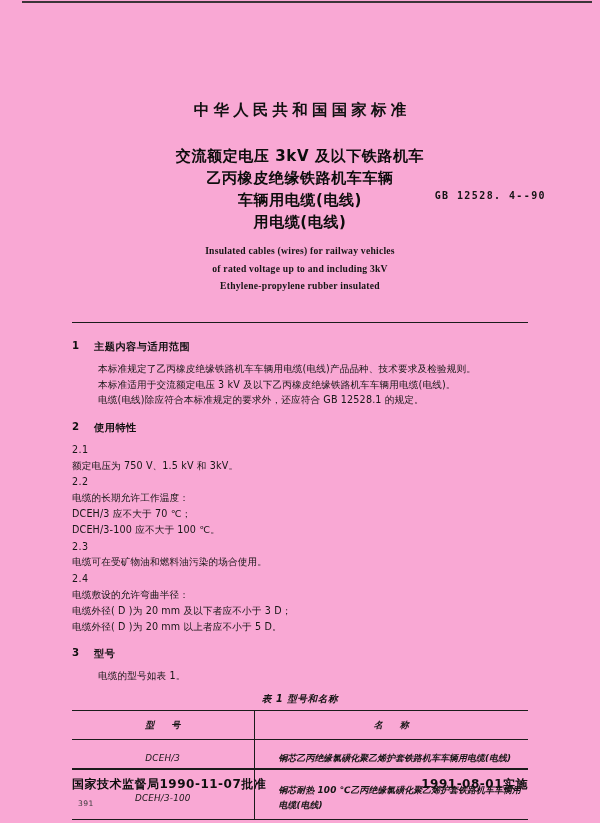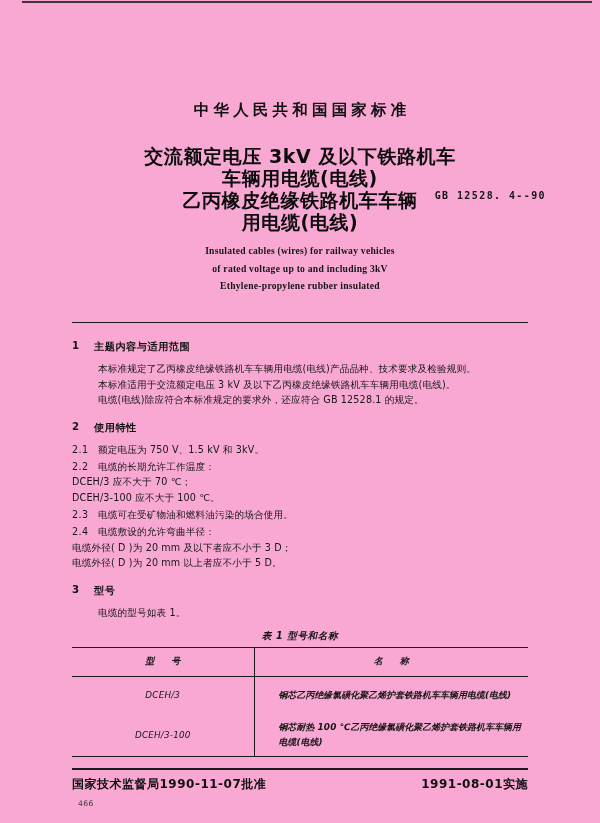--- a/index.html
+++ b/index.html
@@ -50,21 +50,21 @@
     color: #111;
     text-indent: 4.2px;
   }
   .title-block {
     margin-top: 24px;
     position: relative;
   }
   .title-line {
     font-family: "DejaVu Sans", "Liberation Sans", sans-serif;
     font-weight: 700;
-    font-size: 19px;
+    font-size: 15px;
     line-height: 22px;
     letter-spacing: 0.6px;
     color: #0d0d0d;
   }
   .std-number {
     position: absolute;
     right: -18px;
     top: 45px;
     font-family: "DejaVu Sans Mono", "Liberation Mono", monospace;
     font-weight: 700;
@@ -119,20 +119,21 @@
     margin-left: 26px;
     letter-spacing: 0.15px;
   }
   .item {
     display: flex;
     font-family: "DejaVu Sans", "Liberation Sans", sans-serif;
     font-size: 9.6px;
     line-height: 15.8px;
     color: #161616;
     margin-top: 1px;
+    flex-direction: column;
   }
   .item .num { width: 26px; flex: none; letter-spacing: 0.4px; }
   .item .txt { flex: 1; letter-spacing: 0.15px; }
   .subline {
     font-family: "DejaVu Sans", "Liberation Sans", sans-serif;
     font-size: 9.6px;
     line-height: 15.8px;
     color: #161616;
     letter-spacing: 0.15px;
   }
@@ -229,22 +230,22 @@
 
   <div class="scan-edge-top"></div>
 
   <div class="content">
 
     <div class="masthead">
       <div class="national-standard-line">中华人民共和国国家标准</div>
 
       <div class="title-block">
         <div class="title-line">交流额定电压 3kV 及以下铁路机车</div>
+        <div class="title-line">乙丙橡皮绝缘铁路机车车辆</div>
         <div class="title-line">车辆用电缆(电线)</div>
-        <div class="title-line">乙丙橡皮绝缘铁路机车车辆</div>
         <div class="title-line">用电缆(电线)</div>
         <div class="std-number">GB  12528. 4--90</div>
       </div>
 
       <div class="en-block">
         <div class="en-line">Insulated cables (wires) for railway vehicles</div>
         <div class="en-line">of rated voltage up to and including 3kV</div>
         <div class="en-line">Ethylene-propylene rubber insulated</div>
       </div>
     </div>
@@ -326,15 +327,15 @@
   </div>
 
   <div class="footer">
     <div class="footer-rule"></div>
     <div class="footer-row">
       <span>国家技术监督局1990-11-07批准</span>
       <span>1991-08-01实施</span>
     </div>
   </div>
 
-  <div class="page-num">466</div>
+  <div class="page-num">391</div>
 
 </div>
 
 </body></html>

